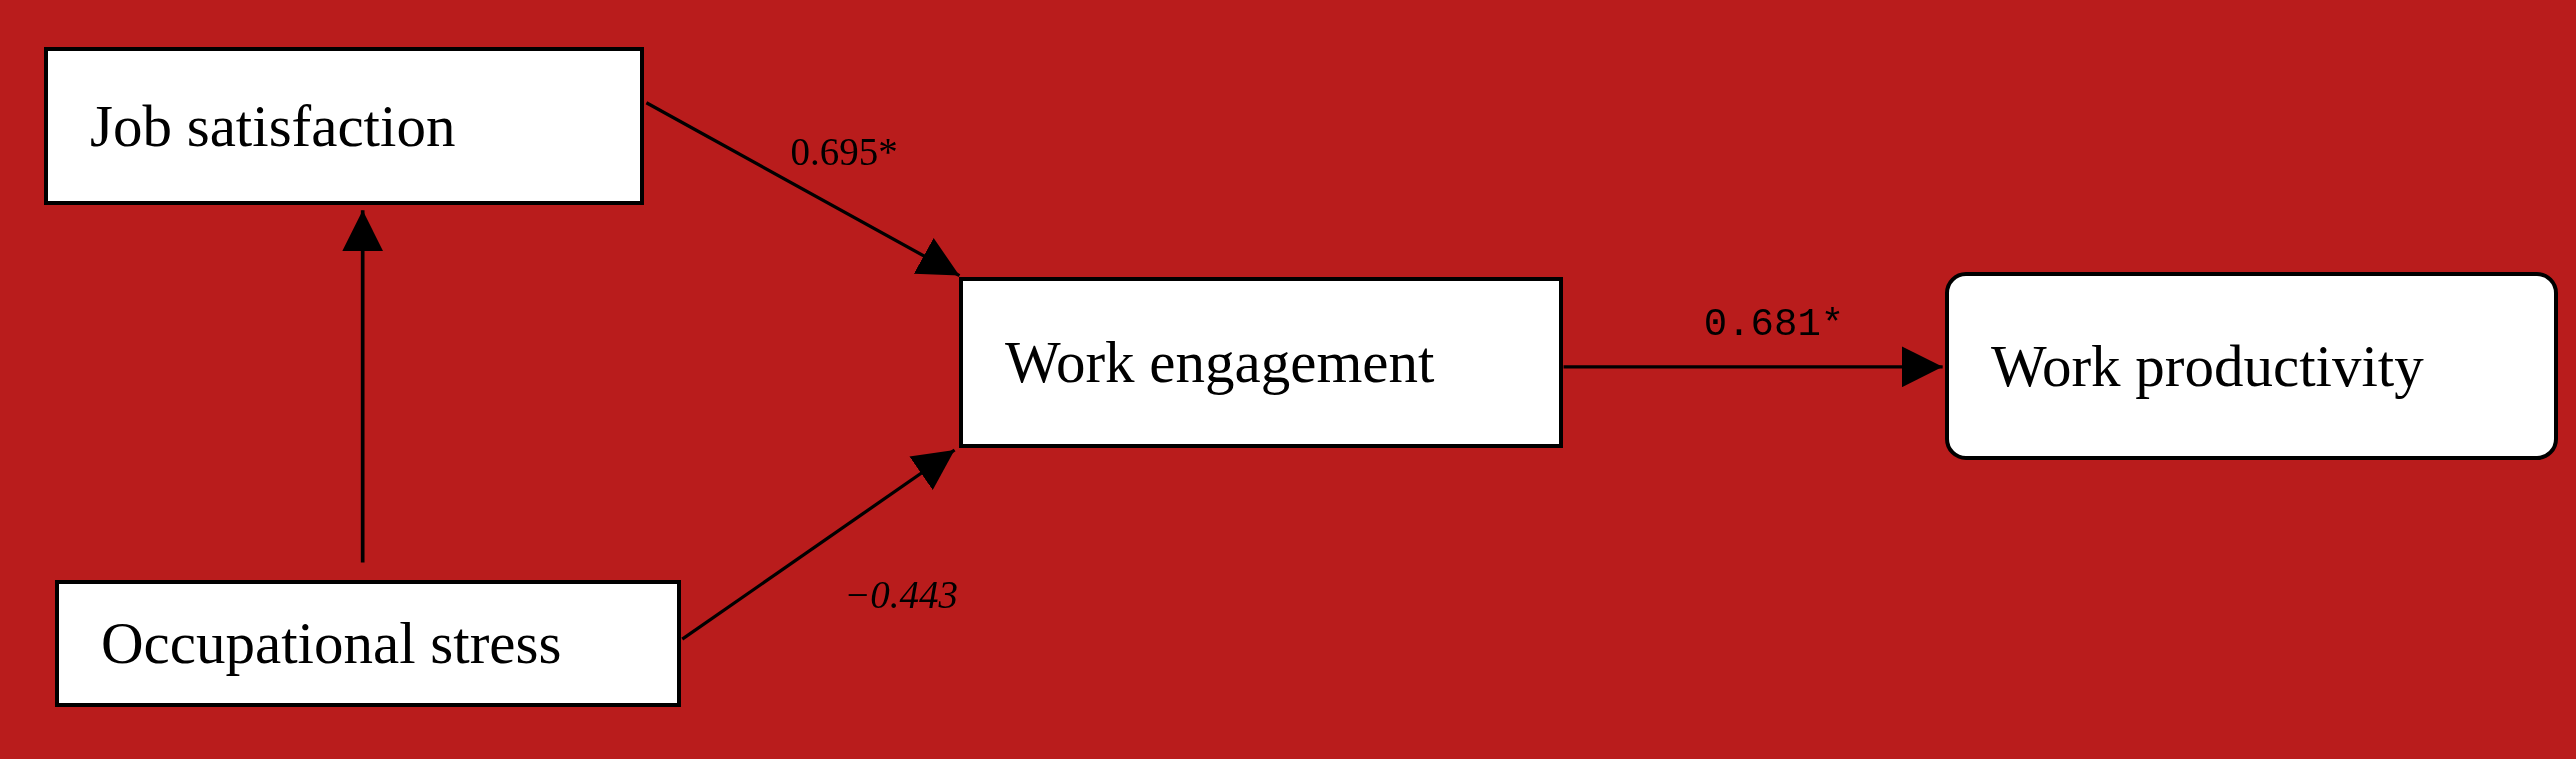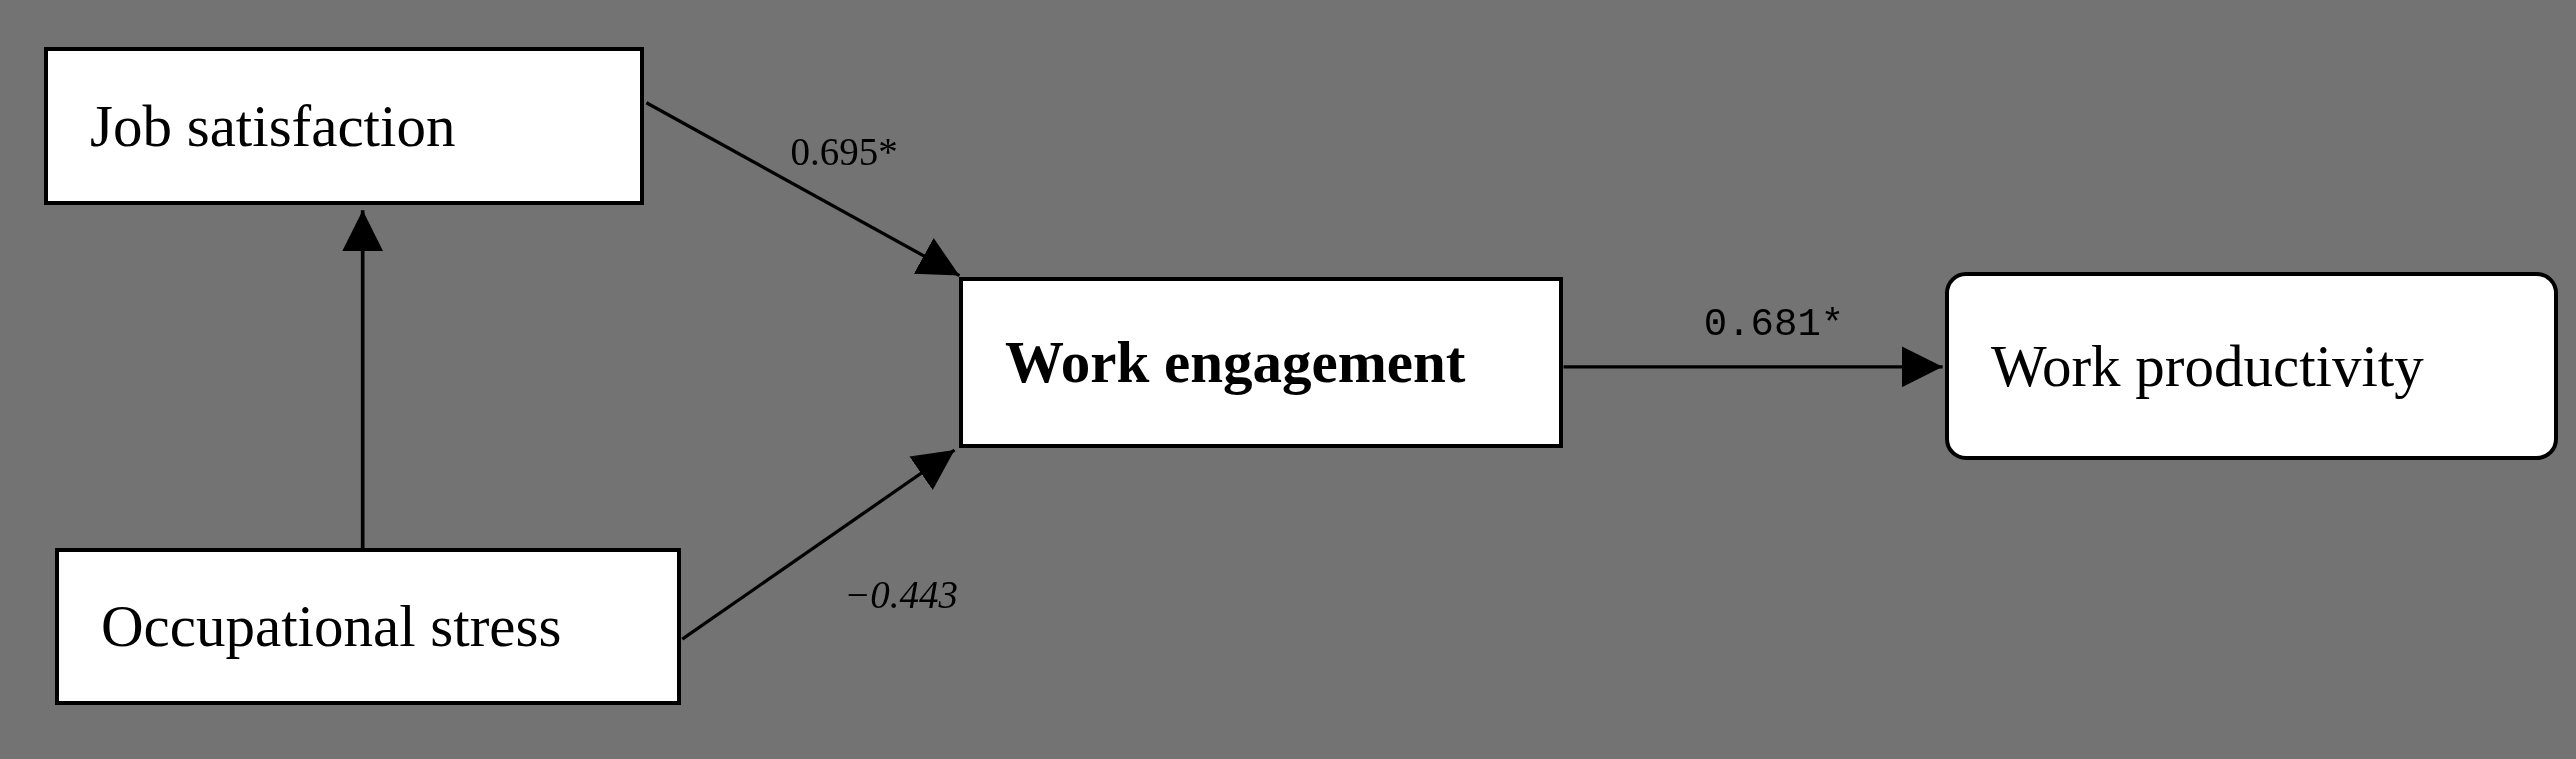--- a/index.html
+++ b/index.html
@@ -4,21 +4,21 @@
 <style>
   html, body {
     margin: 0;
     padding: 0;
     background: #ffffff;
   }
   .canvas {
     position: relative;
     width: 2576px;
     height: 759px;
-    background: #737373;
+    background: #b91c1c;
     font-family: "Liberation Serif", "DejaVu Serif", serif;
     color: #000000;
     overflow: hidden;
   }
   .arrow-layer {
     position: absolute;
     left: 0;
     top: 0;
     width: 2576px;
     height: 759px;
@@ -30,22 +30,22 @@
     background: #ffffff;
     display: flex;
     align-items: center;
     justify-content: flex-start;
     padding-left: 42px;
     font-size: 59px;
     line-height: 1;
     white-space: nowrap;
   }
   .node-job-satisfaction   { left: 44px;   top: 47px;  width: 600px; height: 158px; }
-  .node-occupational-stress{ left: 55px;   top: 548px; width: 626px; height: 157px; }
-  .node-work-engagement    { left: 959px; top: 277px; width: 604px; height: 171px; font-weight: bold; }
+  .node-occupational-stress{ left: 55px;   top: 580px; width: 626px; height: 127px; }
+  .node-work-engagement    { left: 959px; top: 277px; width: 604px; height: 171px; }
   .node-work-productivity  { left: 1945px; top: 272px; width: 613px; height: 188px; border-radius: 21px; }
   .edge-label {
     position: absolute;
     transform: translate(-50%, -50%);
     font-size: 39px;
     line-height: 1;
     white-space: nowrap;
   }
   .edge-label-js-we { left: 844px; top: 151px; }
   .edge-label-os-js { left: 477px;  top: 353px; }

